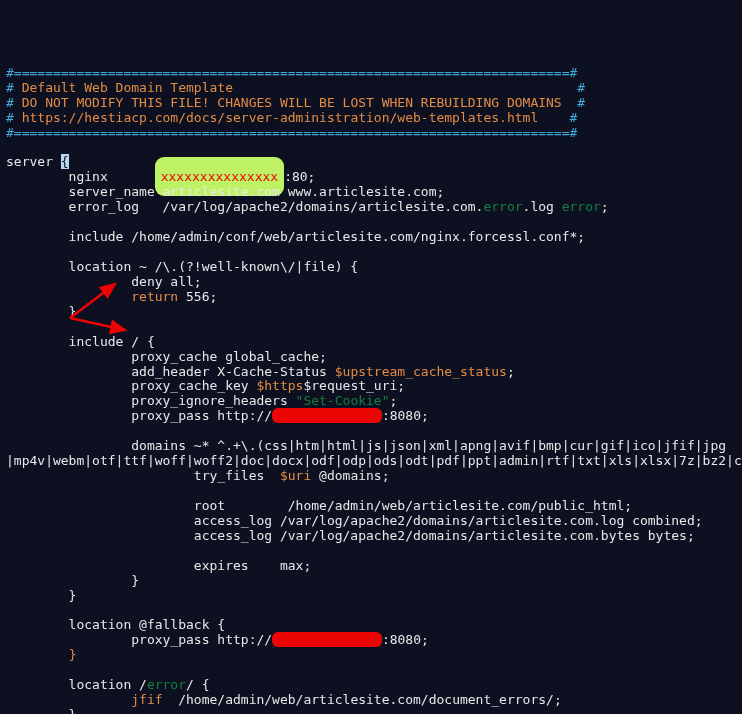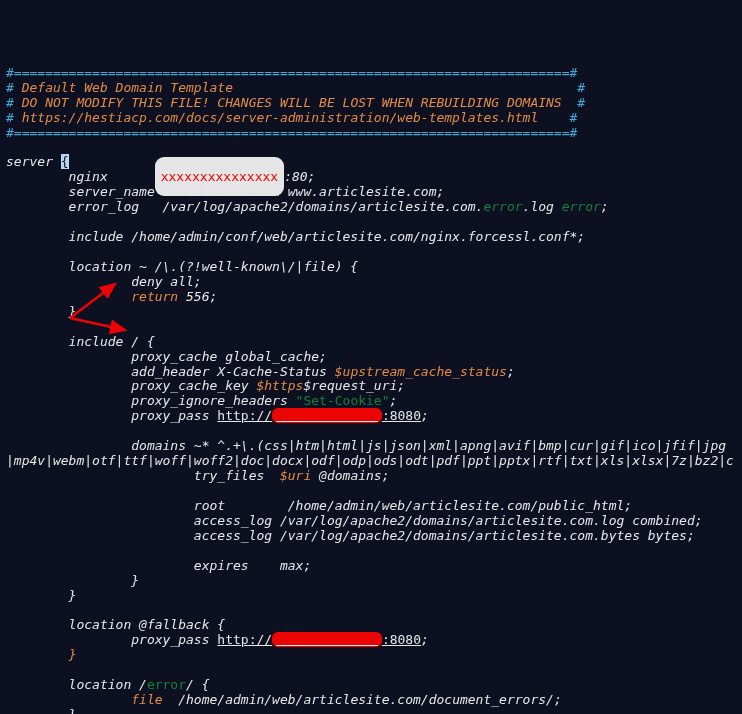--- a/index.html
+++ b/index.html
@@ -11,27 +11,27 @@
     font-size: 13px;
     line-height: 1.15;
     white-space: pre;
     width: 742px;
     height: 714px;
     box-sizing: border-box;
     overflow: hidden;
     position: relative;
   }
   .c-comment { color: #3fa9d8; }
-  .c-orange  { color: #e58c43; font-style: italic; }
-  .c-white   { color: #e8e8e8; font-style: italic; }
+  .c-orange  { color: #e58c43; }
+  .c-white   { color: #e8e8e8; }
   .c-string  { color: #15803d; }
   .cursor    { background: #b8d8f0; color: #0c1021; }
-  .redact    { background: #e5e5e5; color: #ec0404; border-radius: 9px; padding: 12px 6px; }
+  .redact    { background: #bef264; color: #ec0404; border-radius: 9px; padding: 12px 6px; }
   .redact-sm { background: #ec0404; color: #ec0404; border-radius: 6px; padding: 0 4px; }
-  a          { color: #e8e8e8; text-decoration: underline; }
+  a          { color: #e8e8e8; }
   .arrows {
     position: absolute;
     pointer-events: none;
   }
 </style>
 </head>
 <body>
 
 
 
@@ -54,37 +54,37 @@
 <span class="c-white">        }</span>
 
 <span class="c-white">        include / {</span>
 <span class="c-white">                proxy_cache global_cache;</span>
 <span><span class="c-white">                add_header X-Cache-Status </span><span class="c-orange">$upstream_cache_status</span><span class="c-white">;</span></span>
 <span><span class="c-white">                proxy_cache_key </span><span class="c-orange">$https</span><span class="c-white">$request_uri;</span></span>
 <span><span class="c-white">                proxy_ignore_headers </span><span class="c-string">"Set-Cookie"</span><span class="c-white">;</span></span>
 <span><span class="c-white">                proxy_pass </span><a><span>http://</span><span class="redact-sm">xxxxxxxxxxxxx</span><span>:8080</span></a><span class="c-white">;</span></span>
 
 <span class="c-white">                domains ~* ^.+\.(css|htm|html|js|json|xml|apng|avif|bmp|cur|gif|ico|jfif|jpg</span>
-<span class="c-white">|mp4v|webm|otf|ttf|woff|woff2|doc|docx|odf|odp|ods|odt|pdf|ppt|pptx|rtf|txt|xls|xlsx|7z|bz2|c</span>
+<span class="c-white">|mp4v|webm|otf|ttf|woff|woff2|doc|docx|odf|odp|ods|odt|pdf|ppt|admin|rtf|txt|xls|xlsx|7z|bz2|c</span>
 <span><span class="c-white">                        try_files  </span><span class="c-orange">$uri</span><span class="c-white"> @domains;</span></span>
 
 <span class="c-white">                        root        /home/admin/web/articlesite.com/public_html;</span>
 <span class="c-white">                        access_log /var/log/apache2/domains/articlesite.com.log combined;</span>
 <span class="c-white">                        access_log /var/log/apache2/domains/articlesite.com.bytes bytes;</span>
 
 <span class="c-white">                        expires    max;</span>
 <span class="c-white">                }</span>
 <span class="c-white">        }</span>
 
 <span class="c-white">        location @fallback {</span>
 <span><span class="c-white">                proxy_pass </span><a><span>http://</span><span class="redact-sm">xxxxxxxxxxxxx</span><span>:8080</span></a><span class="c-white">;</span></span>
 <span><span class="c-white">        </span><span class="c-orange">}</span></span>
 
 <span><span class="c-white">        location /</span><span class="c-string">error</span><span class="c-white">/ {</span></span>
-<span><span class="c-white">                </span><span class="c-orange">file</span><span class="c-white">  /home/admin/web/articlesite.com/document_errors/;</span></span>
+<span><span class="c-white">                </span><span class="c-orange">jfif</span><span class="c-white">  /home/admin/web/articlesite.com/document_errors/;</span></span>
 <span class="c-white">        }</span>
 
 
 
 
 </div>
 
 <svg class="arrows" style="left:55px; top:278px;" width="90" height="60">
   <defs>
     <marker id="ah" markerWidth="8" markerHeight="8" refX="6" refY="3" orient="auto">

